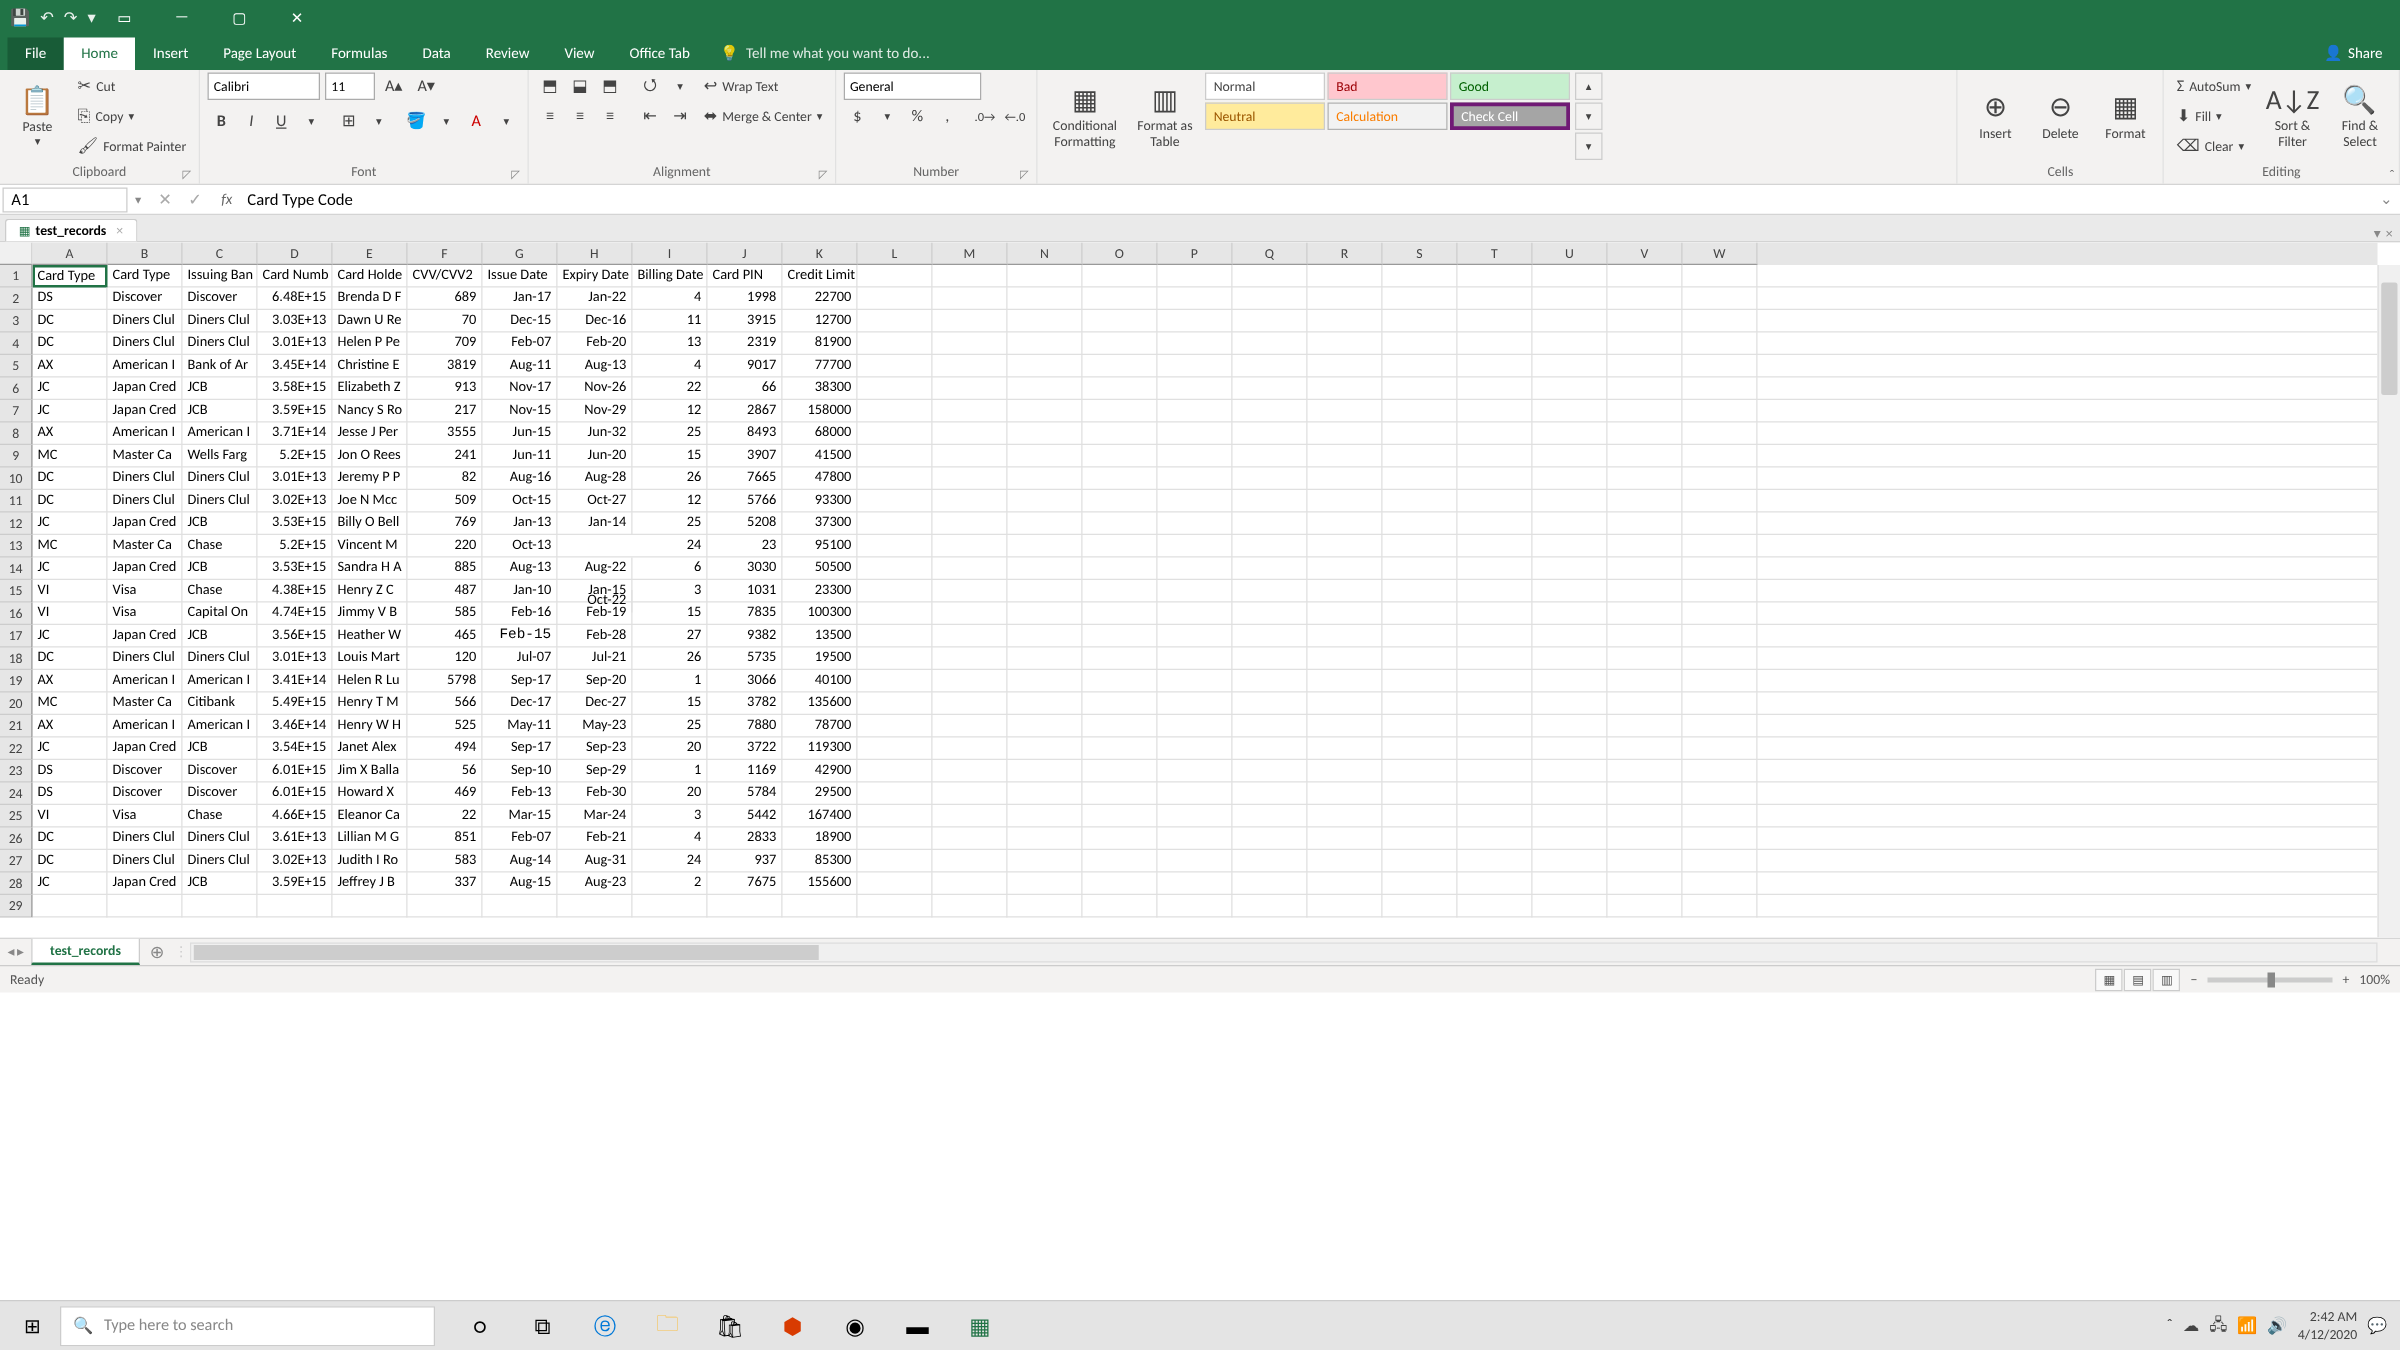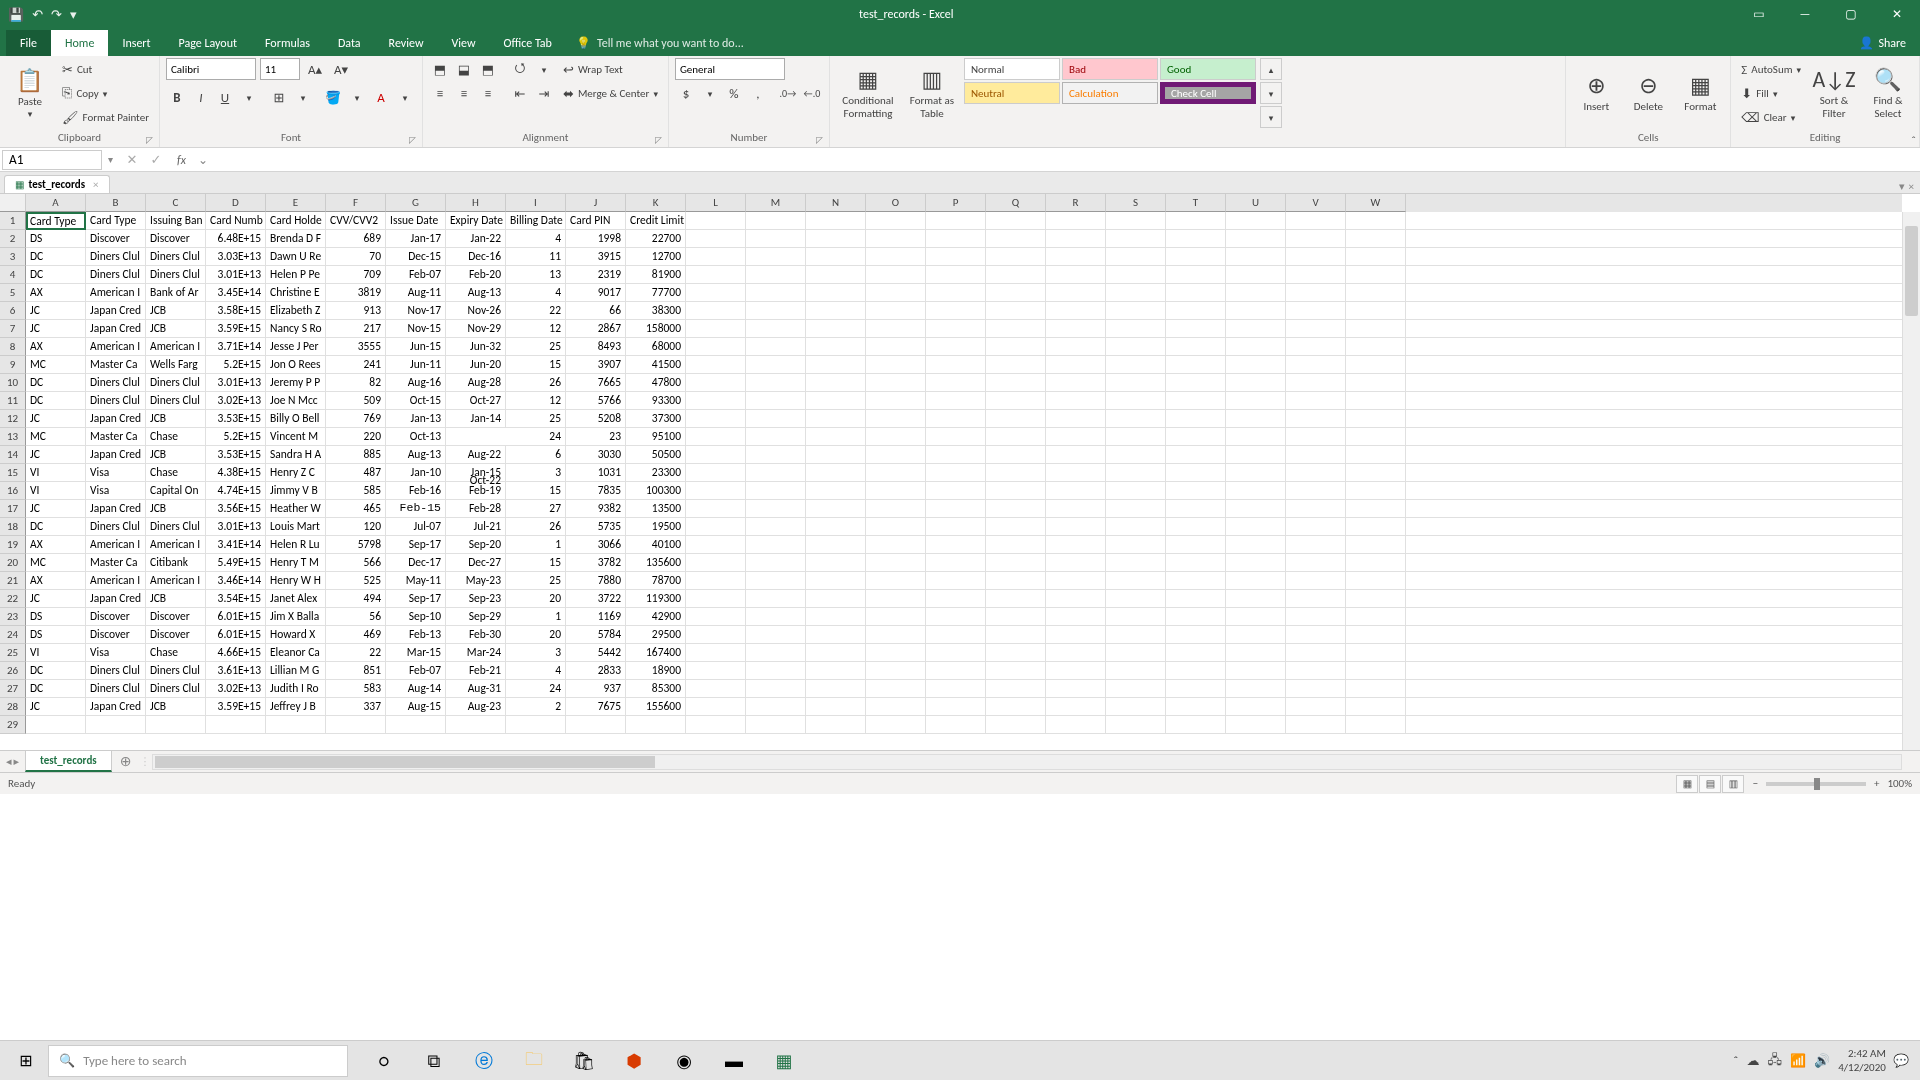--- a/index.html
+++ b/index.html
@@ -40,21 +40,21 @@
 .icon-btn { width: 22px; height: 22px; display: flex; align-items: center; justify-content: center; cursor: pointer; font-size: 13px; border: 1px solid transparent; }
 .number-select { border: 1px solid #ababab; background: #fff; font-size: 11px; height: 22px; padding: 0 4px; width: 110px; }
 .style-grid { display: flex; flex-direction: column; gap: 2px; }
 .style-row { display: flex; gap: 2px; }
 .style-cell { width: 96px; height: 22px; border: 1px solid #ccc; display: flex; align-items: center; padding: 0 6px; font-size: 11px; cursor: pointer; }
 .style-normal { background: #fff; }
 .style-bad { background: #ffc7ce; color: #9c0006; }
 .style-good { background: #c6efce; color: #006100; }
 .style-neutral { background: #ffeb9c; color: #9c5700; }
 .style-calc { background: #f2f2f2; color: #fa7d00; border: 1px solid #b2b2b2; }
-.style-check { background: #a5a5a5; color: #fff; border: 5px solid #701a75; }
+.style-check { background: #a5a5a5; color: #fff; border: 3px solid #701a75; }
 
 
 .formula-bar { display: flex; align-items: center; height: 24px; border-bottom: 1px solid #d4d4d4; background: #fff; font-size: 12px; }
 .name-box { width: 100px; border: 1px solid #ccc; margin: 2px; padding: 2px 6px; height: 20px; }
 .formula-btns { display: flex; gap: 2px; padding: 0 4px; }
 .fx-label { color: #666; font-style: italic; padding: 0 6px; }
 .formula-input { flex: 1; border: none; padding: 2px 6px; height: 20px; }
 
 
 .office-tabs { background: #eaeaea; border-bottom: 1px solid #ccc; height: 22px; display: flex; align-items: flex-end; font-size: 11px; padding-left: 4px; }
@@ -111,21 +111,20 @@
 </head>
 <body>
 
 <div class="title-bar">
   <div class="title-bar-left">
     <span class="qat-btn">💾</span>
     <span class="qat-btn">↶</span>
     <span class="qat-btn">↷</span>
     <span class="qat-btn">▾</span>
   </div>
-  <div class="title-bar-center">test_records - Excel</div>
   <div class="title-bar-right">
     <div class="win-btn">▭</div>
     <div class="win-btn">—</div>
     <div class="win-btn">▢</div>
     <div class="win-btn">✕</div>
   </div>
 </div>
 
 <div class="ribbon-tabs">
   <div class="ribbon-tab file">File</div>
@@ -338,20 +337,21 @@
 <span class="collapse-ribbon">ˆ</span>
 
 <div class="formula-bar">
   <input class="name-box" value="A1" style="">
   <span style="color:#888;padding:0 4px;font-size:10px">▾</span>
   <div class="formula-btns">
     <span class="icon-btn" style="color:#aaa">✕</span>
     <span class="icon-btn" style="color:#aaa">✓</span>
   </div>
   <span class="fx-label">fx</span>
+  <input class="formula-input" value="Card Type Code" style="">
   <span style="color:#888;padding:0 6px">⌄</span>
 </div>
 
 <div class="office-tabs">
   <div class="office-tab">
     <span class="xicon">▦</span>
     <span style="font-weight:600">test_records</span>
     <span class="office-tab-close">×</span>
   </div>
   <div class="ctrls">

